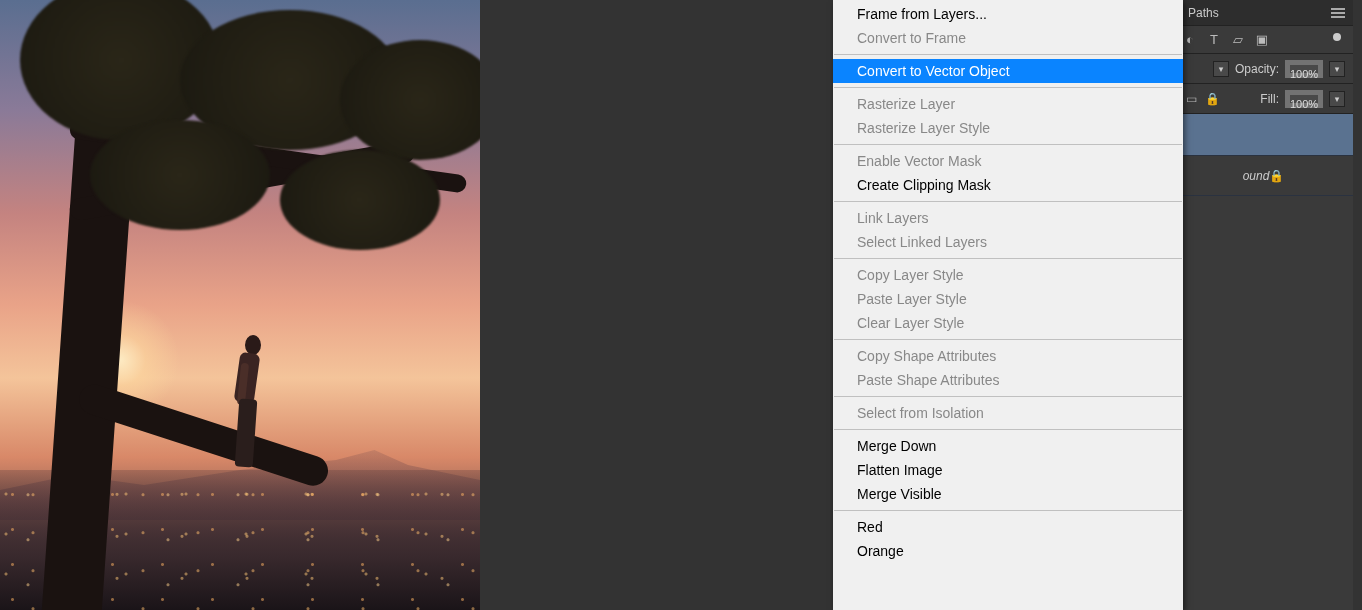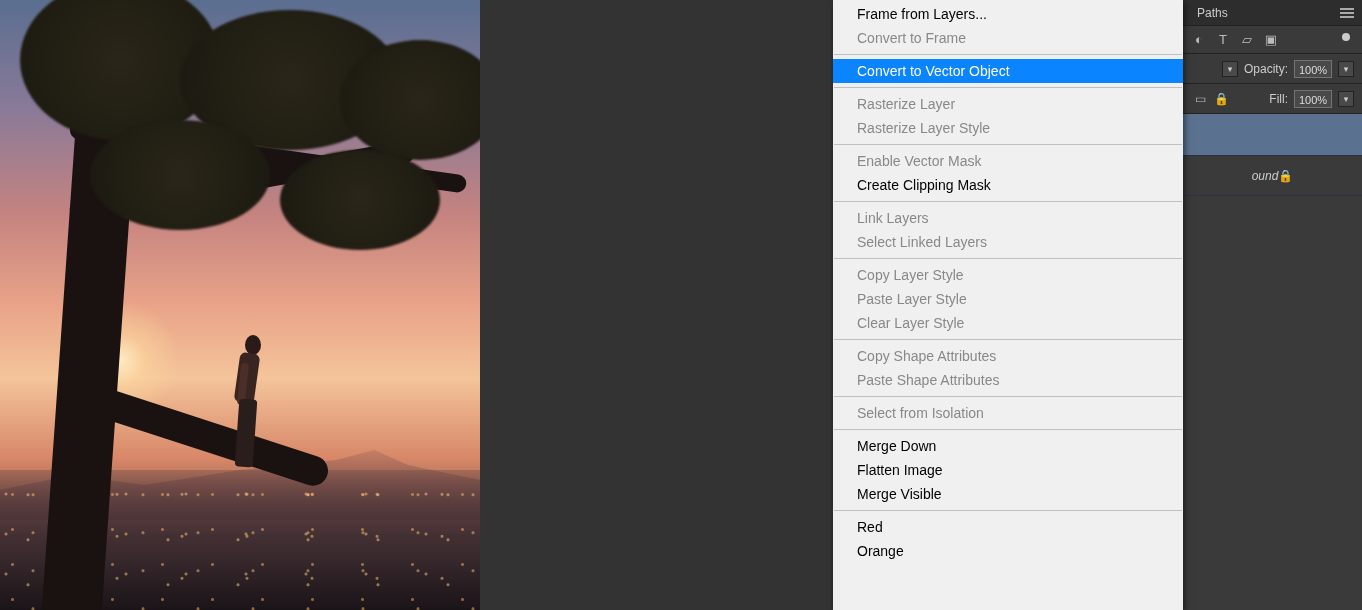--- a/index.html
+++ b/index.html
@@ -154,21 +154,21 @@
     left: 12px; top: 64px;
     width: 18px; height: 68px;
     background: #2a1e1c;
     border-radius: 4px;
     transform: rotate(4deg);
   }
 
   
   .layers-panel {
     position: absolute;
-    right: 0;
+    right: 9px;
     top: 0;
     width: 180px;
     height: 610px;
     background: #3a3a3a;
     border-left: 1px solid #222;
   }
   .panel-tabs {
     height: 26px;
     background: #2d2d2d;
     display: flex;
@@ -221,21 +221,21 @@
     width: 16px; height: 16px;
     border: 1px solid #222;
     background: #494949;
     display:flex; align-items:center; justify-content:center;
     font-size:9px;
     color:#ccc;
   }
   .num-field {
     width: 38px; height: 18px;
     background: #494949;
-    border: 1px solid #737373;
+    border: 5px solid #737373;
     text-align: center;
     font-size: 11px;
     color:#ddd;
     line-height:18px;
   }
   .lock-icons {
     display:flex; gap:8px; align-items:center;
     margin-right:auto;
     margin-left:4px;
   }

